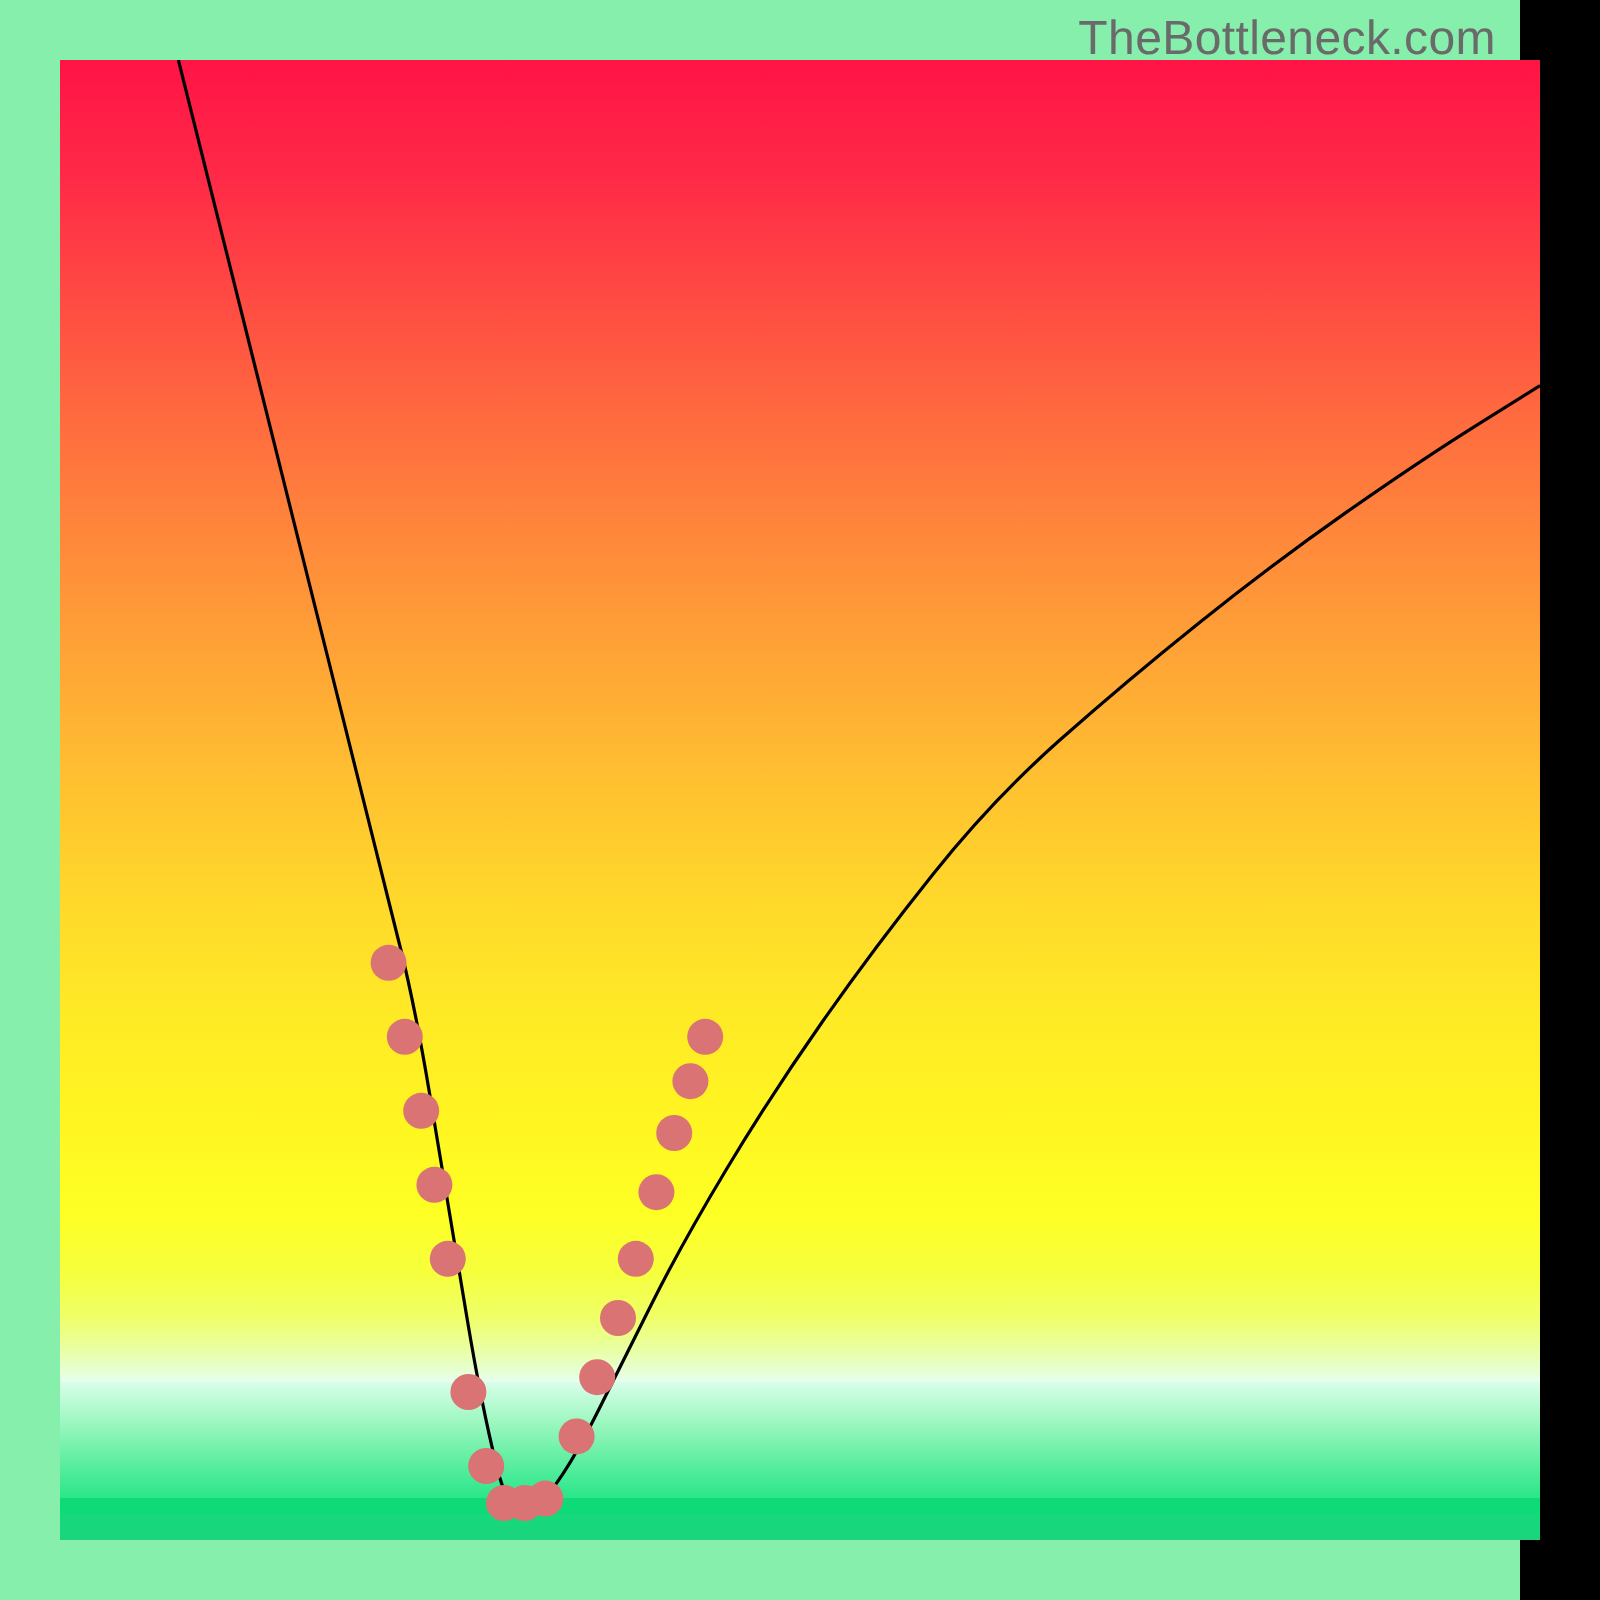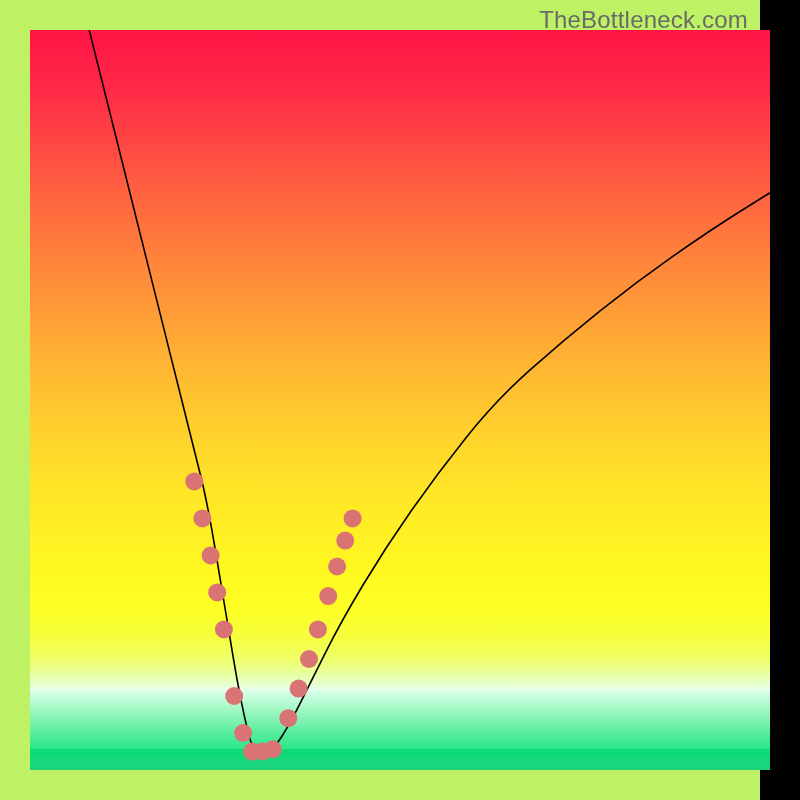--- a/index.html
+++ b/index.html
@@ -8,21 +8,21 @@
     width: 800px;
     height: 800px;
     background: #000;
     font-family: Arial, Helvetica, sans-serif;
     overflow: hidden;
   }
   .frame {
     position: relative;
     width: 760px;
     height: 800px;
-    background: #bef264;
+    background: #86efac;
   }
   .watermark {
     position: absolute;
     top: 6px;
     right: 12px;
     color: #6a6a6a;
     font-size: 24px;
     font-weight: 400;
     letter-spacing: 0.2px;
     z-index: 30;

